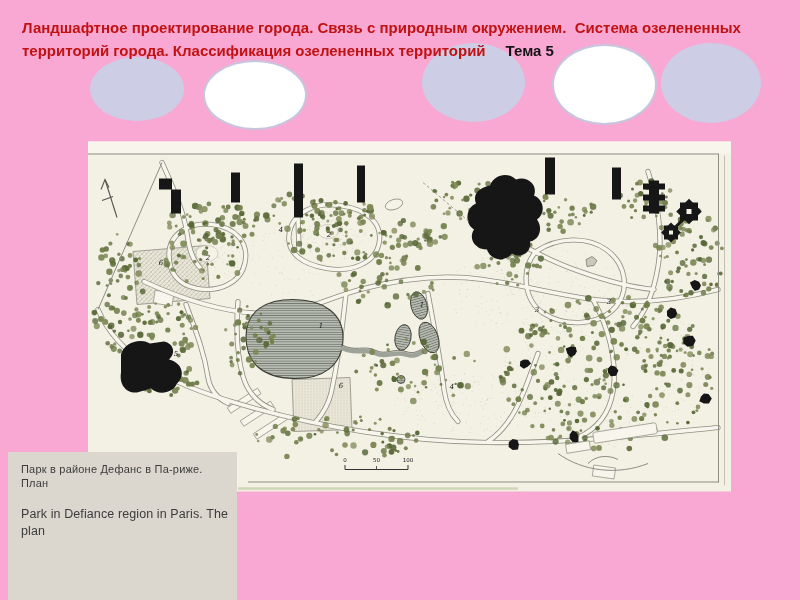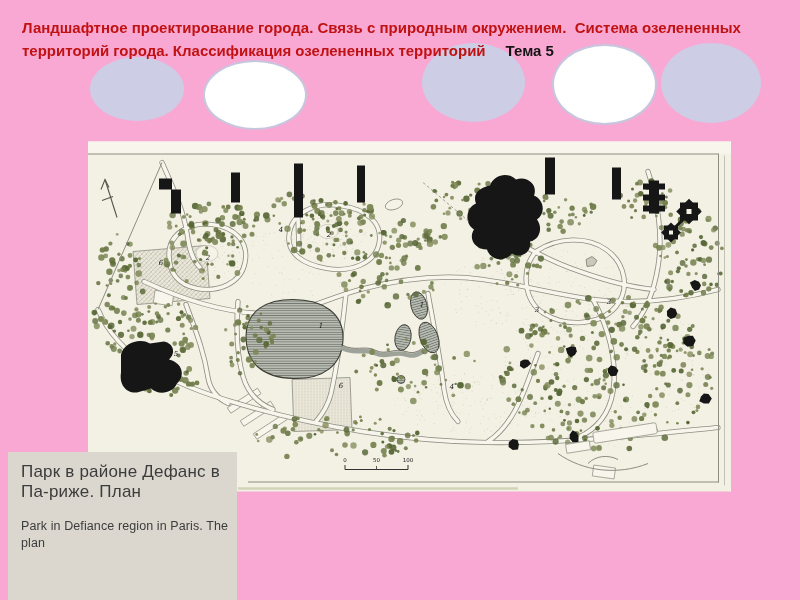--- a/index.html
+++ b/index.html
@@ -33,21 +33,21 @@
   .road-top{fill:none;stroke:#f7f5ec;stroke-width:3.6px;stroke-linecap:round;}
   .thin{fill:none;stroke:var(--plan-line);stroke-width:1px;}
   .blk{fill:var(--building-black);stroke:none;}
   .wht{fill:#f7f5ec;stroke:#9a9a8c;stroke-width:0.8px;}
   text.lbl{font:italic 7px "DejaVu Serif",serif;fill:#111;text-anchor:middle;}
   text.scl{font:5.5px "DejaVu Sans",sans-serif;fill:#222;text-anchor:middle;}
   
   .caption{position:absolute;left:8px;top:452px;width:229px;height:148px;
            background:var(--caption-bg);color:var(--caption-text);z-index:5;
            padding:10px 4px 0 13px;box-sizing:border-box;}
-  .cap-ru{margin:0;font-size:17px;line-height:20px;letter-spacing:.2px;}
+  .cap-ru{margin:0;font-size:11px;line-height:14px;letter-spacing:.2px;}
   .cap-legend{margin:9px 0 0 0;font-size:10.8px;line-height:14px;color:#474747;}
   .cap-legend i{font-style:italic;}
   .cap-en{margin:16px 0 0 0;font-size:12.5px;line-height:17px;letter-spacing:.1px;}
 </style>
 </head>
 <body>
 
 <div class="slide">
 
   <div class="decor fill e1"></div>

